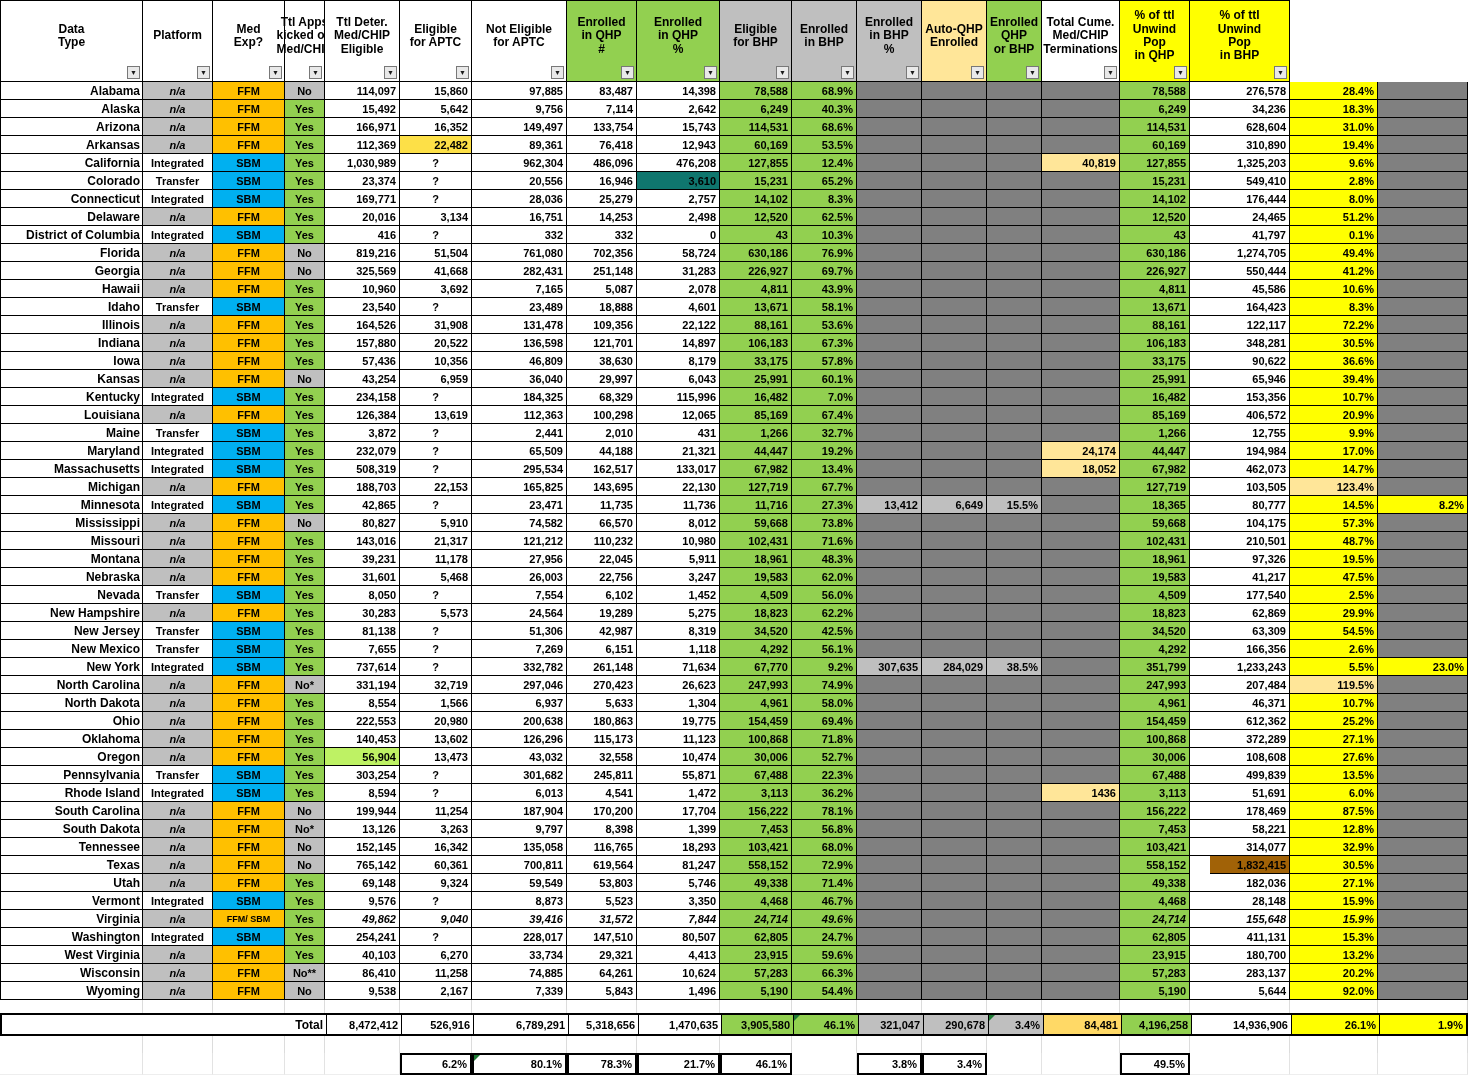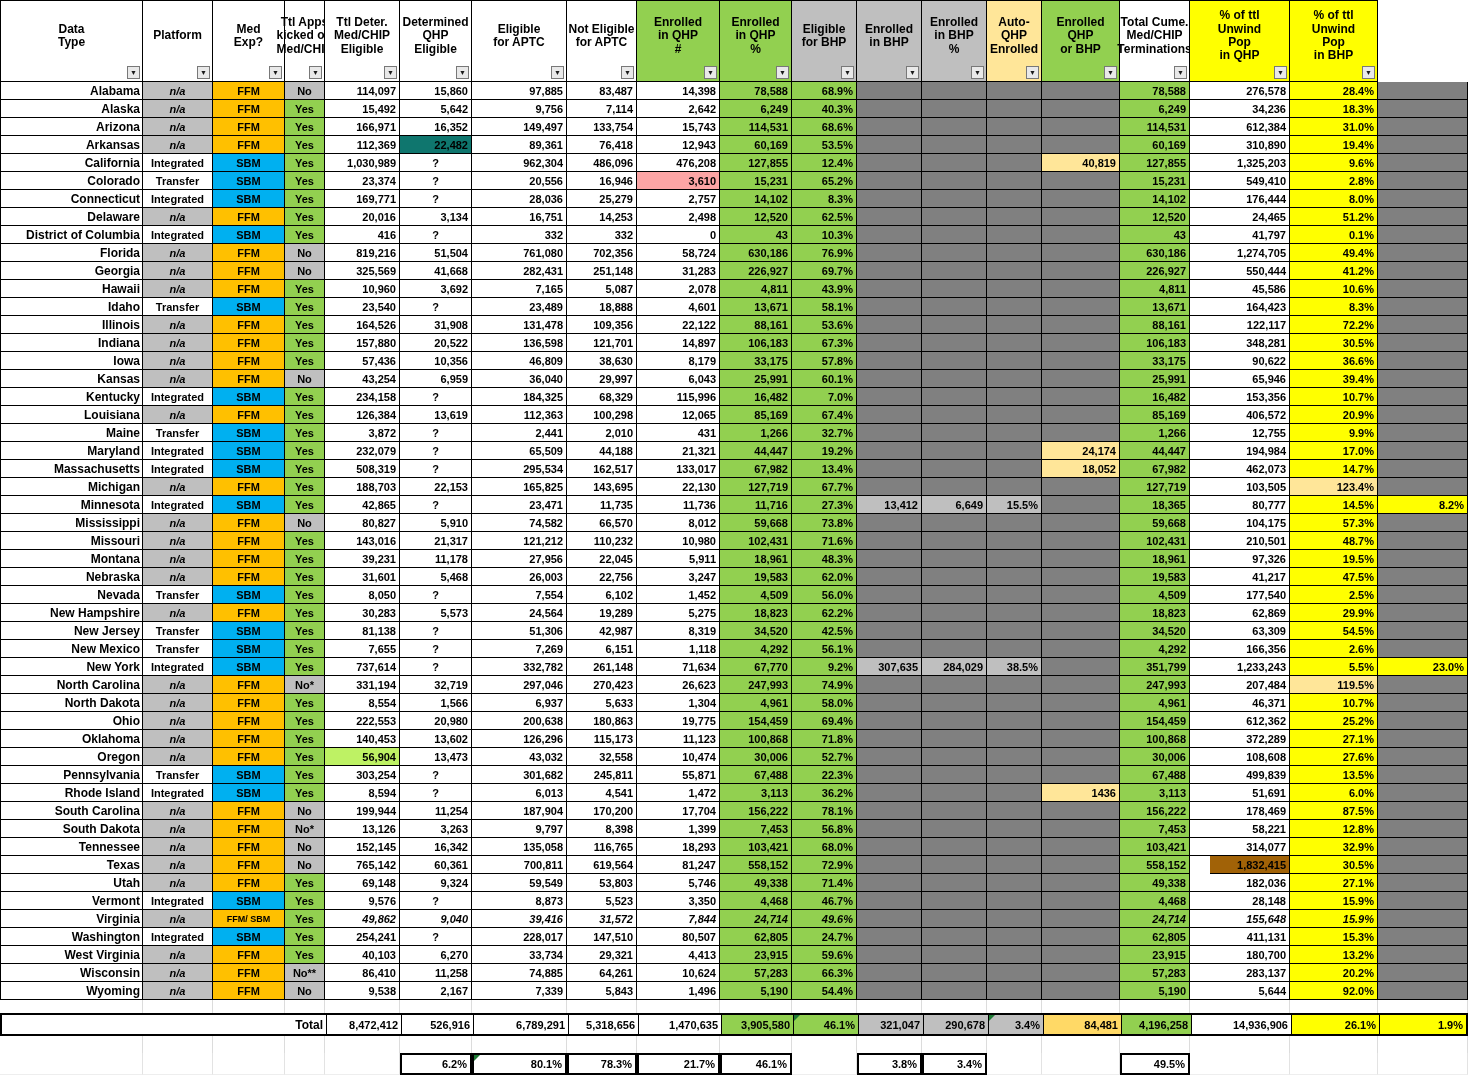--- a/index.html
+++ b/index.html
@@ -64,22 +64,20 @@
 Type<div class="fbtn">▼</div></div>
       <div class="h" style="background: rgb(255, 255, 255);">Platform<div class="fbtn">▼</div></div>
       <div class="h" style="background: rgb(255, 255, 255);">Med
 Exp?<div class="fbtn">▼</div></div>
       <div class="h" style="background: rgb(255, 255, 255);">Ttl Apps
 kicked off
 Med/CHIP<div class="fbtn">▼</div></div>
       <div class="h" style="background: rgb(255, 255, 255);">Ttl Deter.
 Med/CHIP
 Eligible<div class="fbtn">▼</div></div>
-      <div class="h" style="background: rgb(255, 255, 255);">Determined
-QHP Eligible<div class="fbtn">▼</div></div>
       <div class="h" style="background: rgb(255, 255, 255);">Eligible
 for APTC<div class="fbtn">▼</div></div>
       <div class="h" style="background: rgb(255, 255, 255);">Not Eligible
 for APTC<div class="fbtn">▼</div></div>
       <div class="h" style="background: rgb(146, 208, 80);">Enrolled
 in QHP
 #<div class="fbtn">▼</div></div>
       <div class="h" style="background: rgb(146, 208, 80);">Enrolled
 in QHP
 %<div class="fbtn">▼</div></div>
@@ -155,29 +153,29 @@
       <div class="c num" style="background: rgb(255, 255, 255);">149,497</div>
       <div class="c num" style="background: rgb(255, 255, 255);">133,754</div>
       <div class="c num" style="background: rgb(255, 255, 255);">15,743</div>
       <div class="c num" style="background: rgb(146, 208, 80);">114,531</div>
       <div class="c num" style="background: rgb(146, 208, 80);">68.6%</div>
       <div class="c num" style="background: rgb(128, 128, 128);"></div>
       <div class="c num" style="background: rgb(128, 128, 128);"></div>
       <div class="c num" style="background: rgb(128, 128, 128);"></div>
       <div class="c num" style="background: rgb(128, 128, 128);"></div>
       <div class="c num" style="background: rgb(146, 208, 80);">114,531</div>
-      <div class="c num" style="background: rgb(255, 255, 255);">612,384</div>
+      <div class="c num" style="background: rgb(255, 255, 255);">628,604</div>
       <div class="c num" style="background: rgb(255, 255, 0);">31.0%</div>
       <div class="c num" style="background: rgb(128, 128, 128);"></div>
       <div class="c st cL" style="background: rgb(255, 255, 255);">Arkansas</div>
       <div class="c ctr it" style="background: rgb(191, 191, 191);">n/a</div>
       <div class="c ctr" style="background: rgb(255, 192, 0);">FFM</div>
       <div class="c ctr" style="background: rgb(146, 208, 80);">Yes</div>
       <div class="c num" style="background: rgb(255, 255, 255);">112,369</div>
-      <div class="c num" style="background: #0f766e; text-align: right;">22,482</div>
+      <div class="c num" style="background: #fde047; text-align: right;">22,482</div>
       <div class="c num" style="background: rgb(255, 255, 255);">89,361</div>
       <div class="c num" style="background: rgb(255, 255, 255);">76,418</div>
       <div class="c num" style="background: rgb(255, 255, 255);">12,943</div>
       <div class="c num" style="background: rgb(146, 208, 80);">60,169</div>
       <div class="c num" style="background: rgb(146, 208, 80);">53.5%</div>
       <div class="c num" style="background: rgb(128, 128, 128);"></div>
       <div class="c num" style="background: rgb(128, 128, 128);"></div>
       <div class="c num" style="background: rgb(128, 128, 128);"></div>
       <div class="c num" style="background: rgb(128, 128, 128);"></div>
       <div class="c num" style="background: rgb(146, 208, 80);">60,169</div>
@@ -204,21 +202,21 @@
       <div class="c num" style="background: rgb(255, 255, 0);">9.6%</div>
       <div class="c num" style="background: rgb(128, 128, 128);"></div>
       <div class="c st cL" style="background: rgb(255, 255, 255);">Colorado</div>
       <div class="c ctr" style="background: rgb(255, 255, 255);">Transfer</div>
       <div class="c ctr" style="background: rgb(0, 176, 240);">SBM</div>
       <div class="c ctr" style="background: rgb(146, 208, 80);">Yes</div>
       <div class="c num" style="background: rgb(255, 255, 255);">23,374</div>
       <div class="c ctr" style="background: rgb(255, 255, 255);">?</div>
       <div class="c num" style="background: rgb(255, 255, 255);">20,556</div>
       <div class="c num" style="background: rgb(255, 255, 255);">16,946</div>
-      <div class="c num" style="background: #fca5a5;">3,610</div>
+      <div class="c num" style="background: #0f766e;">3,610</div>
       <div class="c num" style="background: rgb(146, 208, 80);">15,231</div>
       <div class="c num" style="background: rgb(146, 208, 80);">65.2%</div>
       <div class="c num" style="background: rgb(128, 128, 128);"></div>
       <div class="c num" style="background: rgb(128, 128, 128);"></div>
       <div class="c num" style="background: rgb(128, 128, 128);"></div>
       <div class="c num" style="background: rgb(128, 128, 128);"></div>
       <div class="c num" style="background: rgb(146, 208, 80);">15,231</div>
       <div class="c num" style="background: rgb(255, 255, 255);">549,410</div>
       <div class="c num" style="background: rgb(255, 255, 0);">2.8%</div>
       <div class="c num" style="background: rgb(128, 128, 128);"></div>

